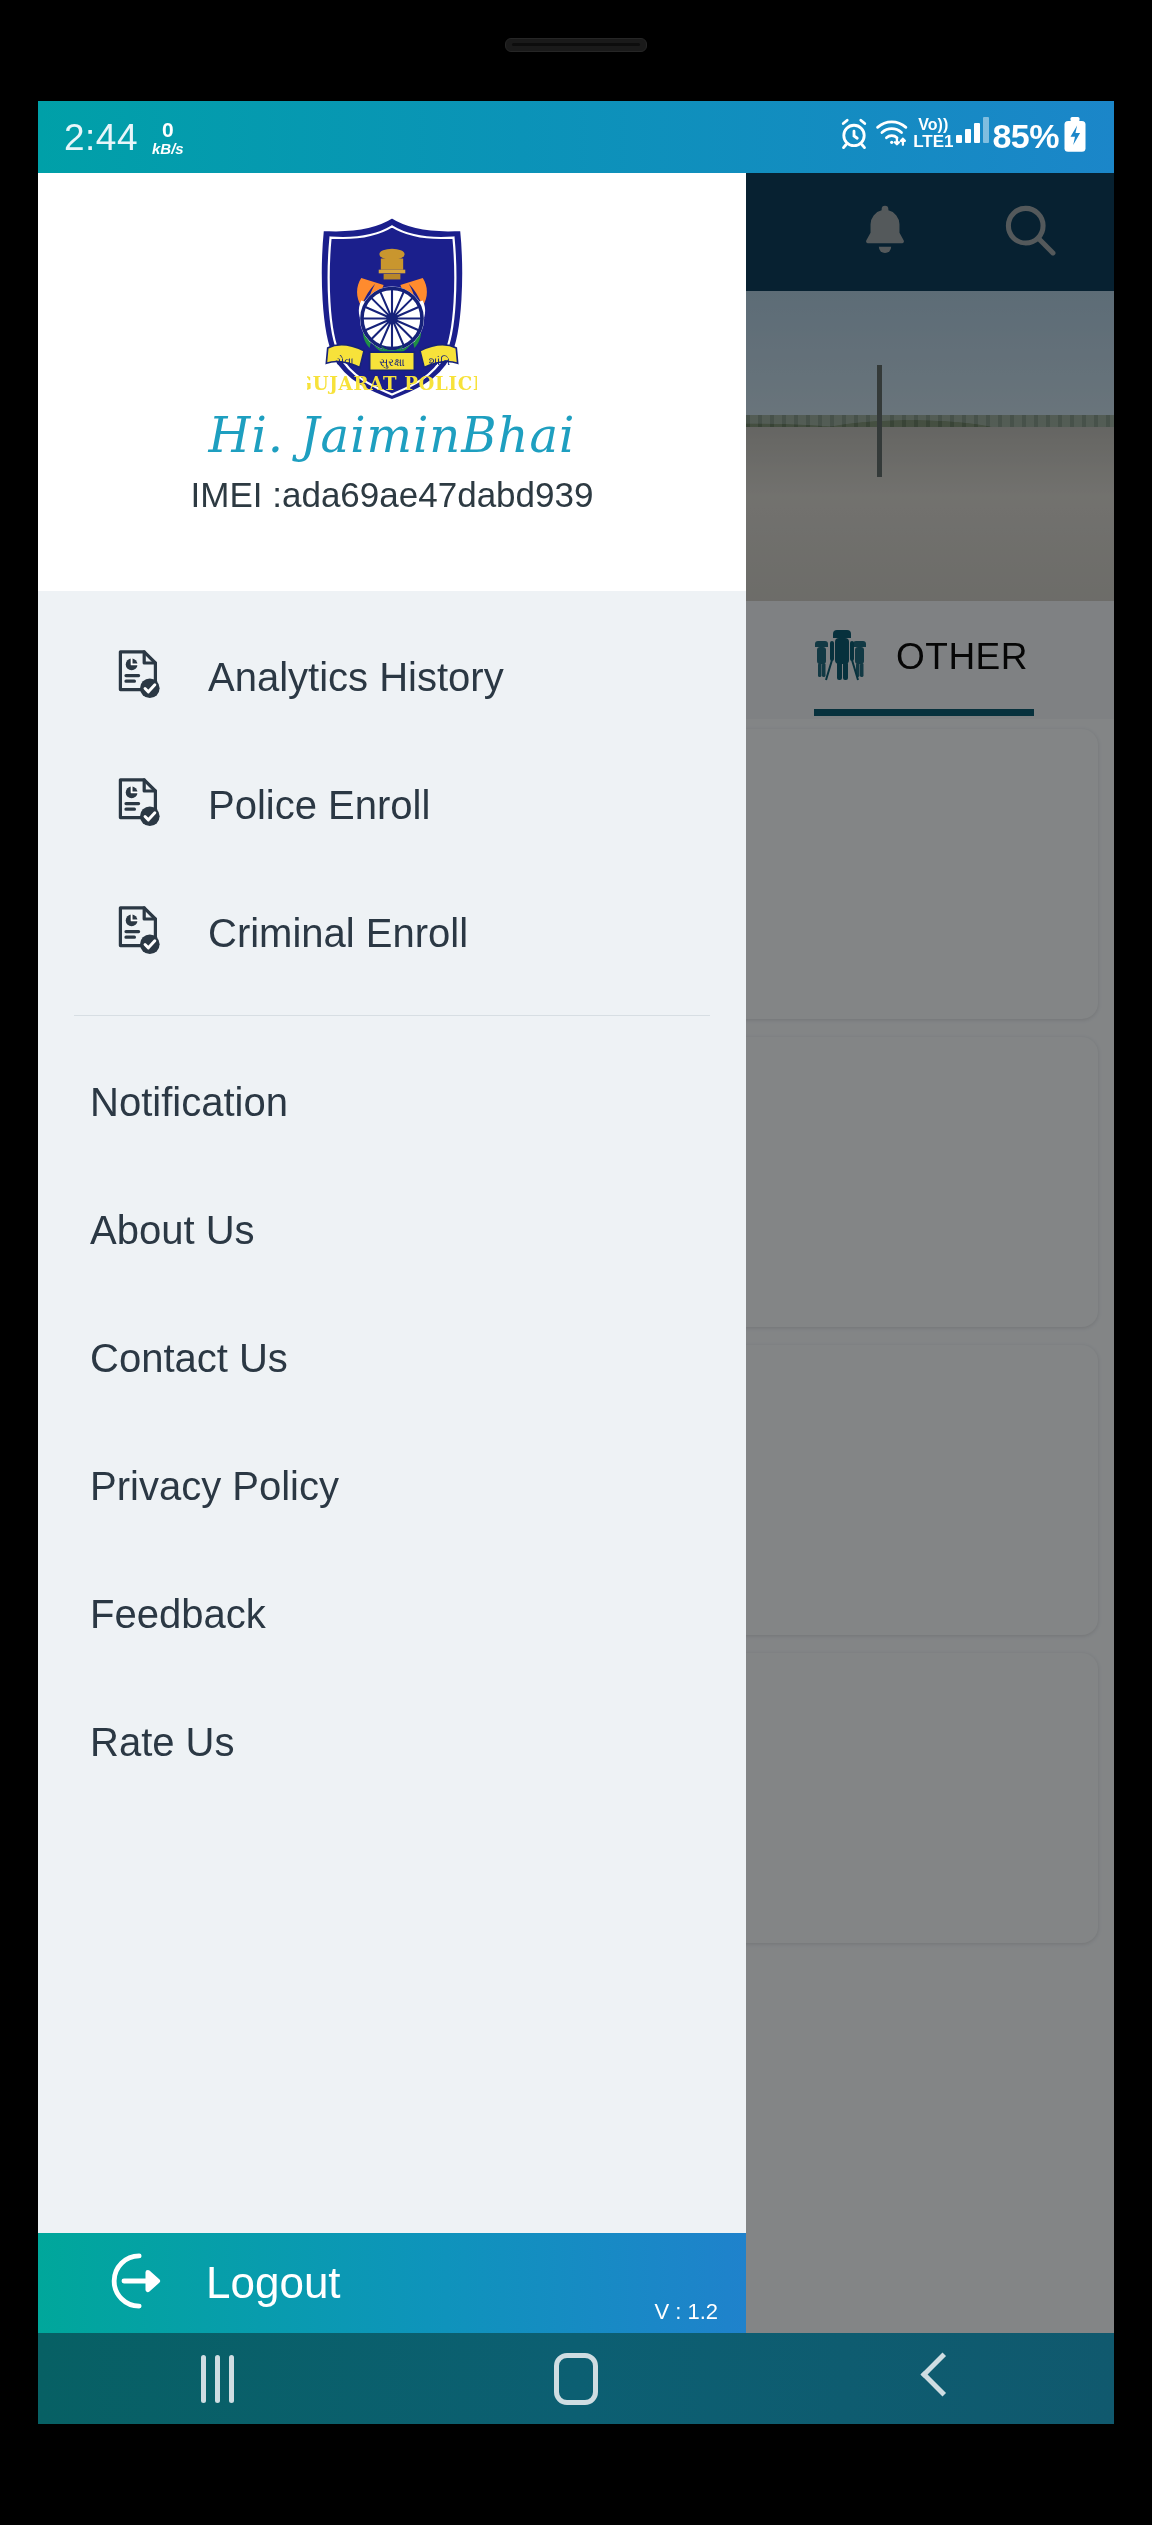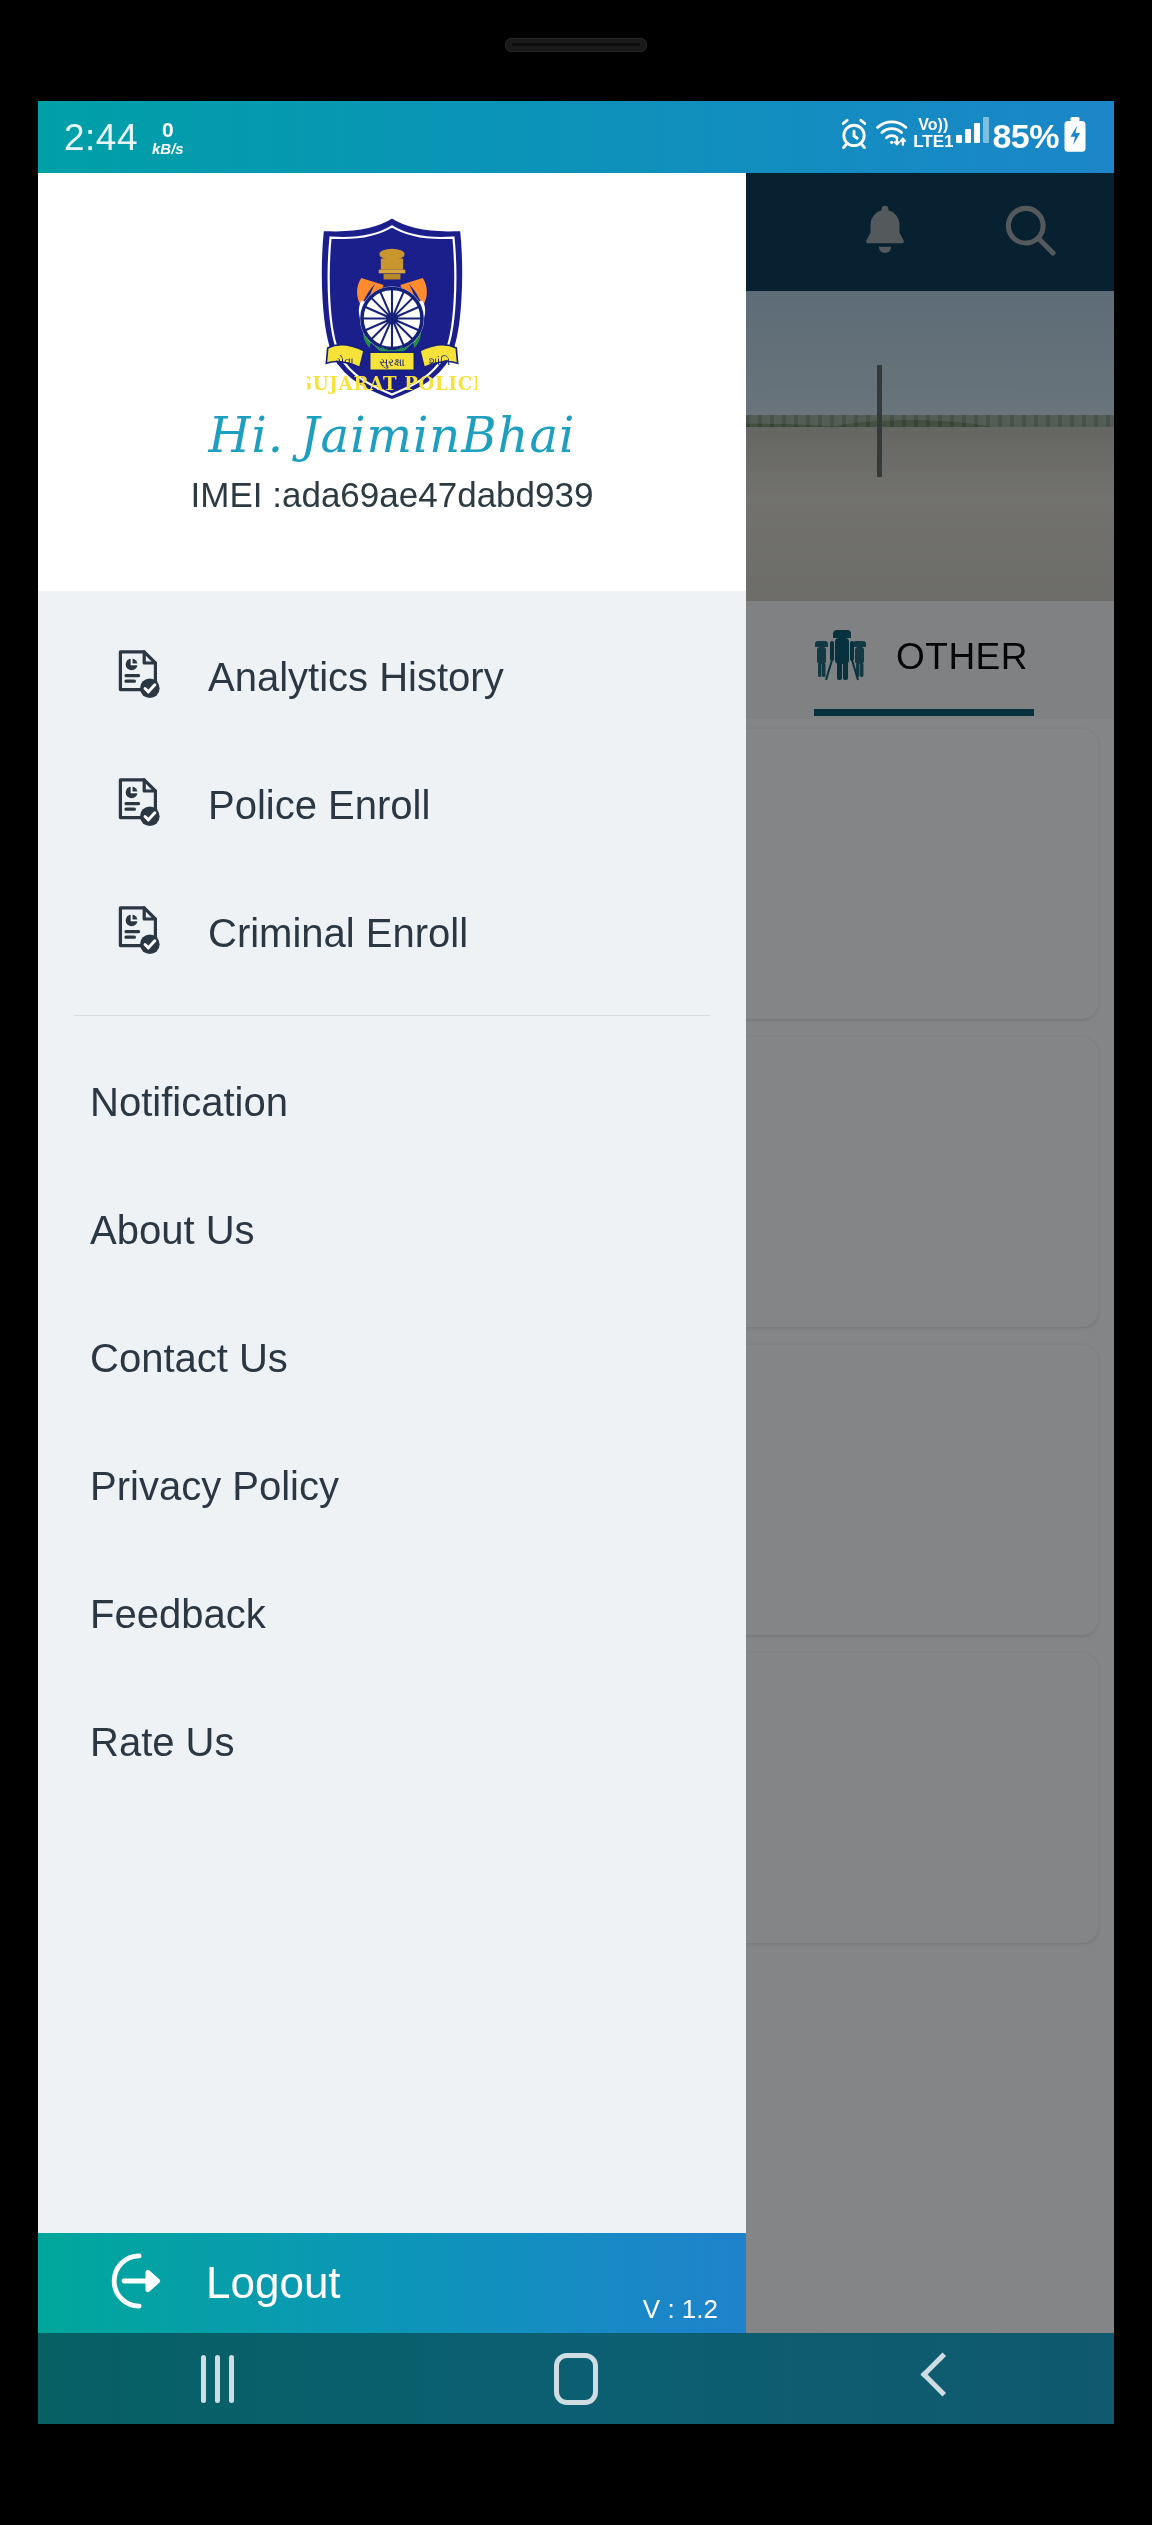--- a/index.html
+++ b/index.html
@@ -127,21 +127,21 @@
   .drawer-bot-list{padding-top:22px;}
   .bitem{height:128px;display:flex;align-items:center;padding-left:52px;box-sizing:border-box;}
   .bitem .blabel{font-size:40px;color:#2b3844;}
 
   .logout-bar{
     margin-top:auto;height:100px;flex:none;position:relative;
     background:linear-gradient(90deg,#00a79b 0%,#0e94bb 55%,#1f82cc 100%);
     display:flex;align-items:center;padding-left:62px;gap:32px;box-sizing:border-box;
   }
   .logout-bar .llabel{font-size:44px;color:#ffffff;}
-  .version{position:absolute;right:28px;bottom:8px;font-size:26px;color:#ffffff;}
+  .version{position:absolute;right:28px;bottom:8px;font-size:22px;color:#ffffff;}
 
   
   .navbar{
     position:absolute;left:0;top:2232px;width:1076px;height:91px;
     background:linear-gradient(90deg,#076064 0%,#0c5f72 50%,#10596e 100%);
     display:flex;align-items:center;justify-content:space-around;
   }
   .navbar .nb{display:flex;align-items:center;justify-content:center;width:150px;height:91px;}
   .nb-recent{display:flex;gap:9px;}
   .nb-recent i{display:block;width:5px;height:48px;background:#cfdde2;border-radius:3px;}

